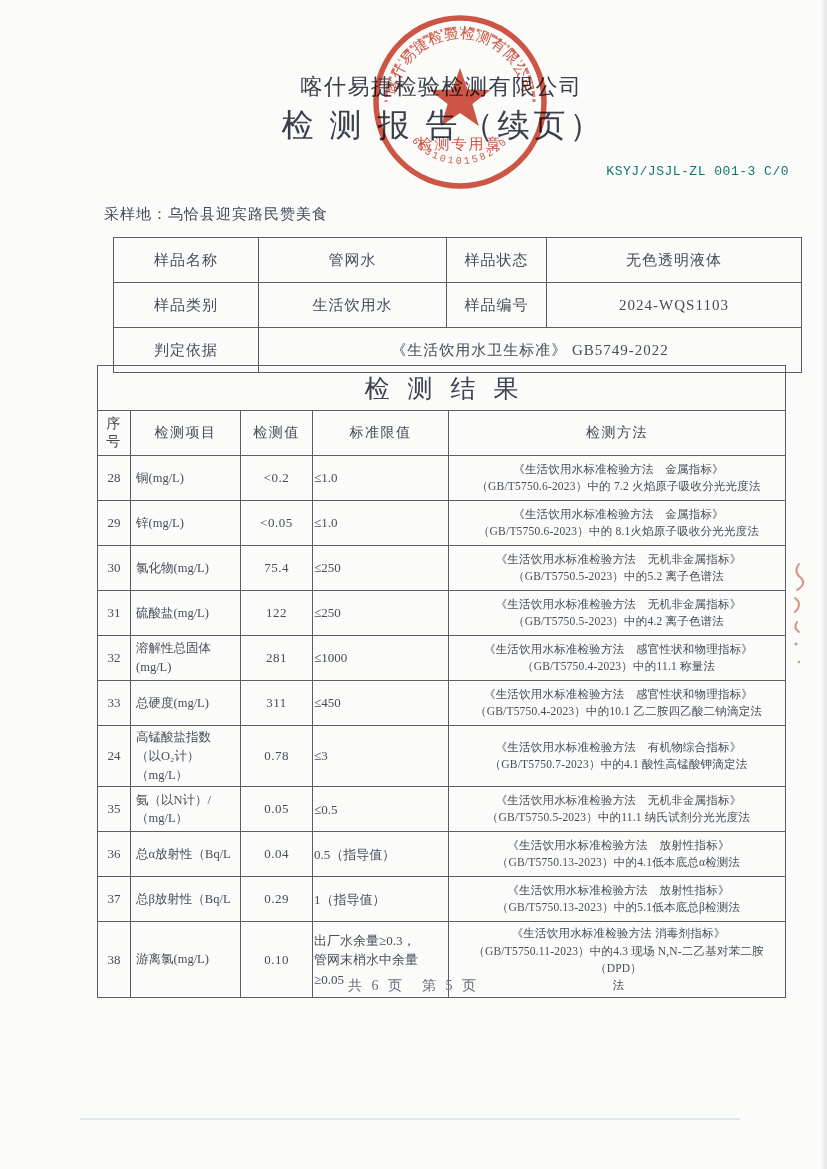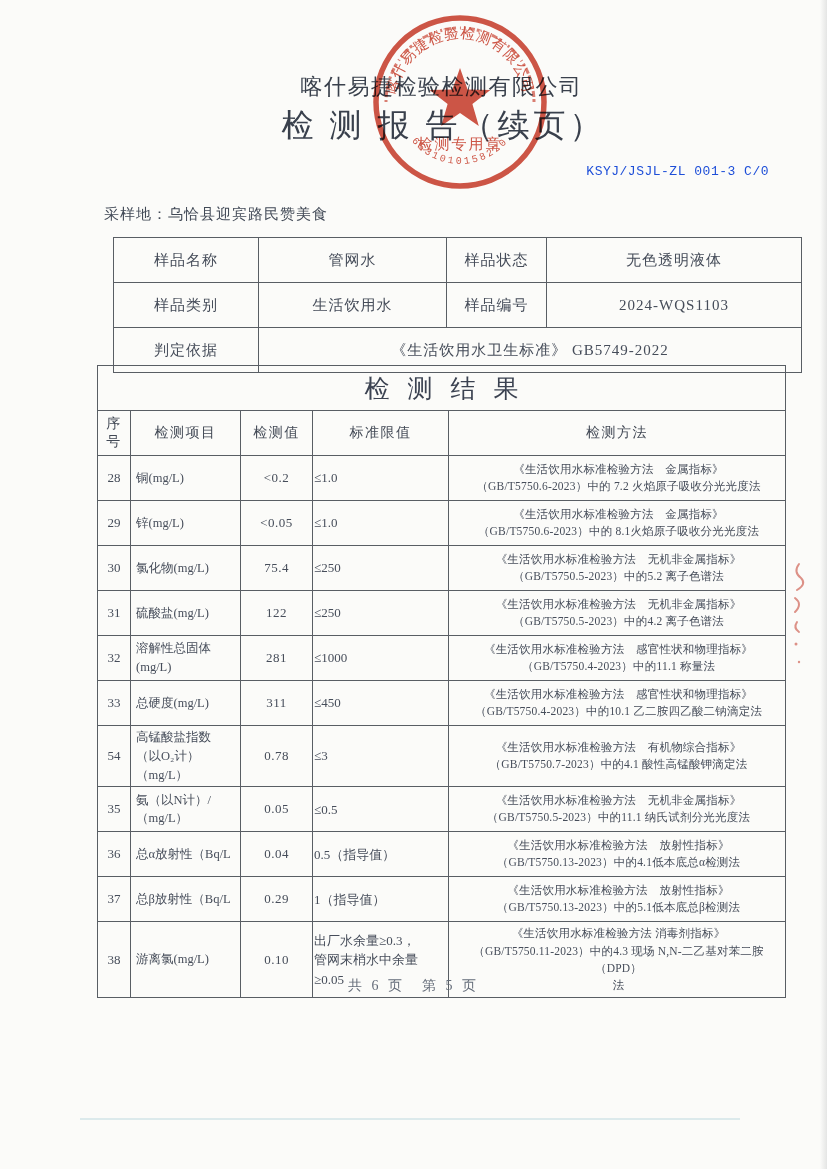--- a/index.html
+++ b/index.html
@@ -14,22 +14,22 @@
     position:absolute; top:72px; left:0; width:100%; box-sizing:border-box;
     padding-left:56px; text-align:center;
     font-size:22px; letter-spacing:1.5px; color:#39404c;
   }
   .title {
     position:absolute; top:104px; left:0; width:100%; box-sizing:border-box;
     padding-left:60px; text-align:center;
     font-size:32px; letter-spacing:4px; color:#39404c;
   }
   .doc-num {
-    position:absolute; top:164px; right:58px;
-    font-size:13px; letter-spacing:.5px; color:#1d4ed8;
+    position:absolute; top:164px; right:38px;
+    font-size:13px; letter-spacing:.5px; color:#0f766e;
     font-family:"Liberation Mono","DejaVu Sans Mono",monospace;
   }
   .sampling {
     position:absolute; top:205px; left:104px;
     font-size:15px; letter-spacing:1px; color:#424a57;
   }
   
   .stamp {
     position:absolute; top:13px; left:371px; width:178px; height:178px;
     mix-blend-mode:multiply; opacity:.86; pointer-events:none;
@@ -188,21 +188,21 @@
     </tr>
     <tr>
       <td class="c-no">33</td>
       <td class="c-item">总硬度(mg/L)</td>
       <td class="c-val">311</td>
       <td class="c-lim">≤450</td>
       <td class="c-met">《生活饮用水标准检验方法　感官性状和物理指标》
 （GB/T5750.4-2023）中的10.1 乙二胺四乙酸二钠滴定法</td>
     </tr>
     <tr class="tr-34">
-      <td class="c-no">54</td>
+      <td class="c-no">24</td>
       <td class="c-item">高锰酸盐指数
 （以O₂计）
 （mg/L）</td>
       <td class="c-val">0.78</td>
       <td class="c-lim">≤3</td>
       <td class="c-met">《生活饮用水标准检验方法　有机物综合指标》
 （GB/T5750.7-2023）中的4.1 酸性高锰酸钾滴定法</td>
     </tr>
     <tr class="tr-35">
       <td class="c-no">35</td>

